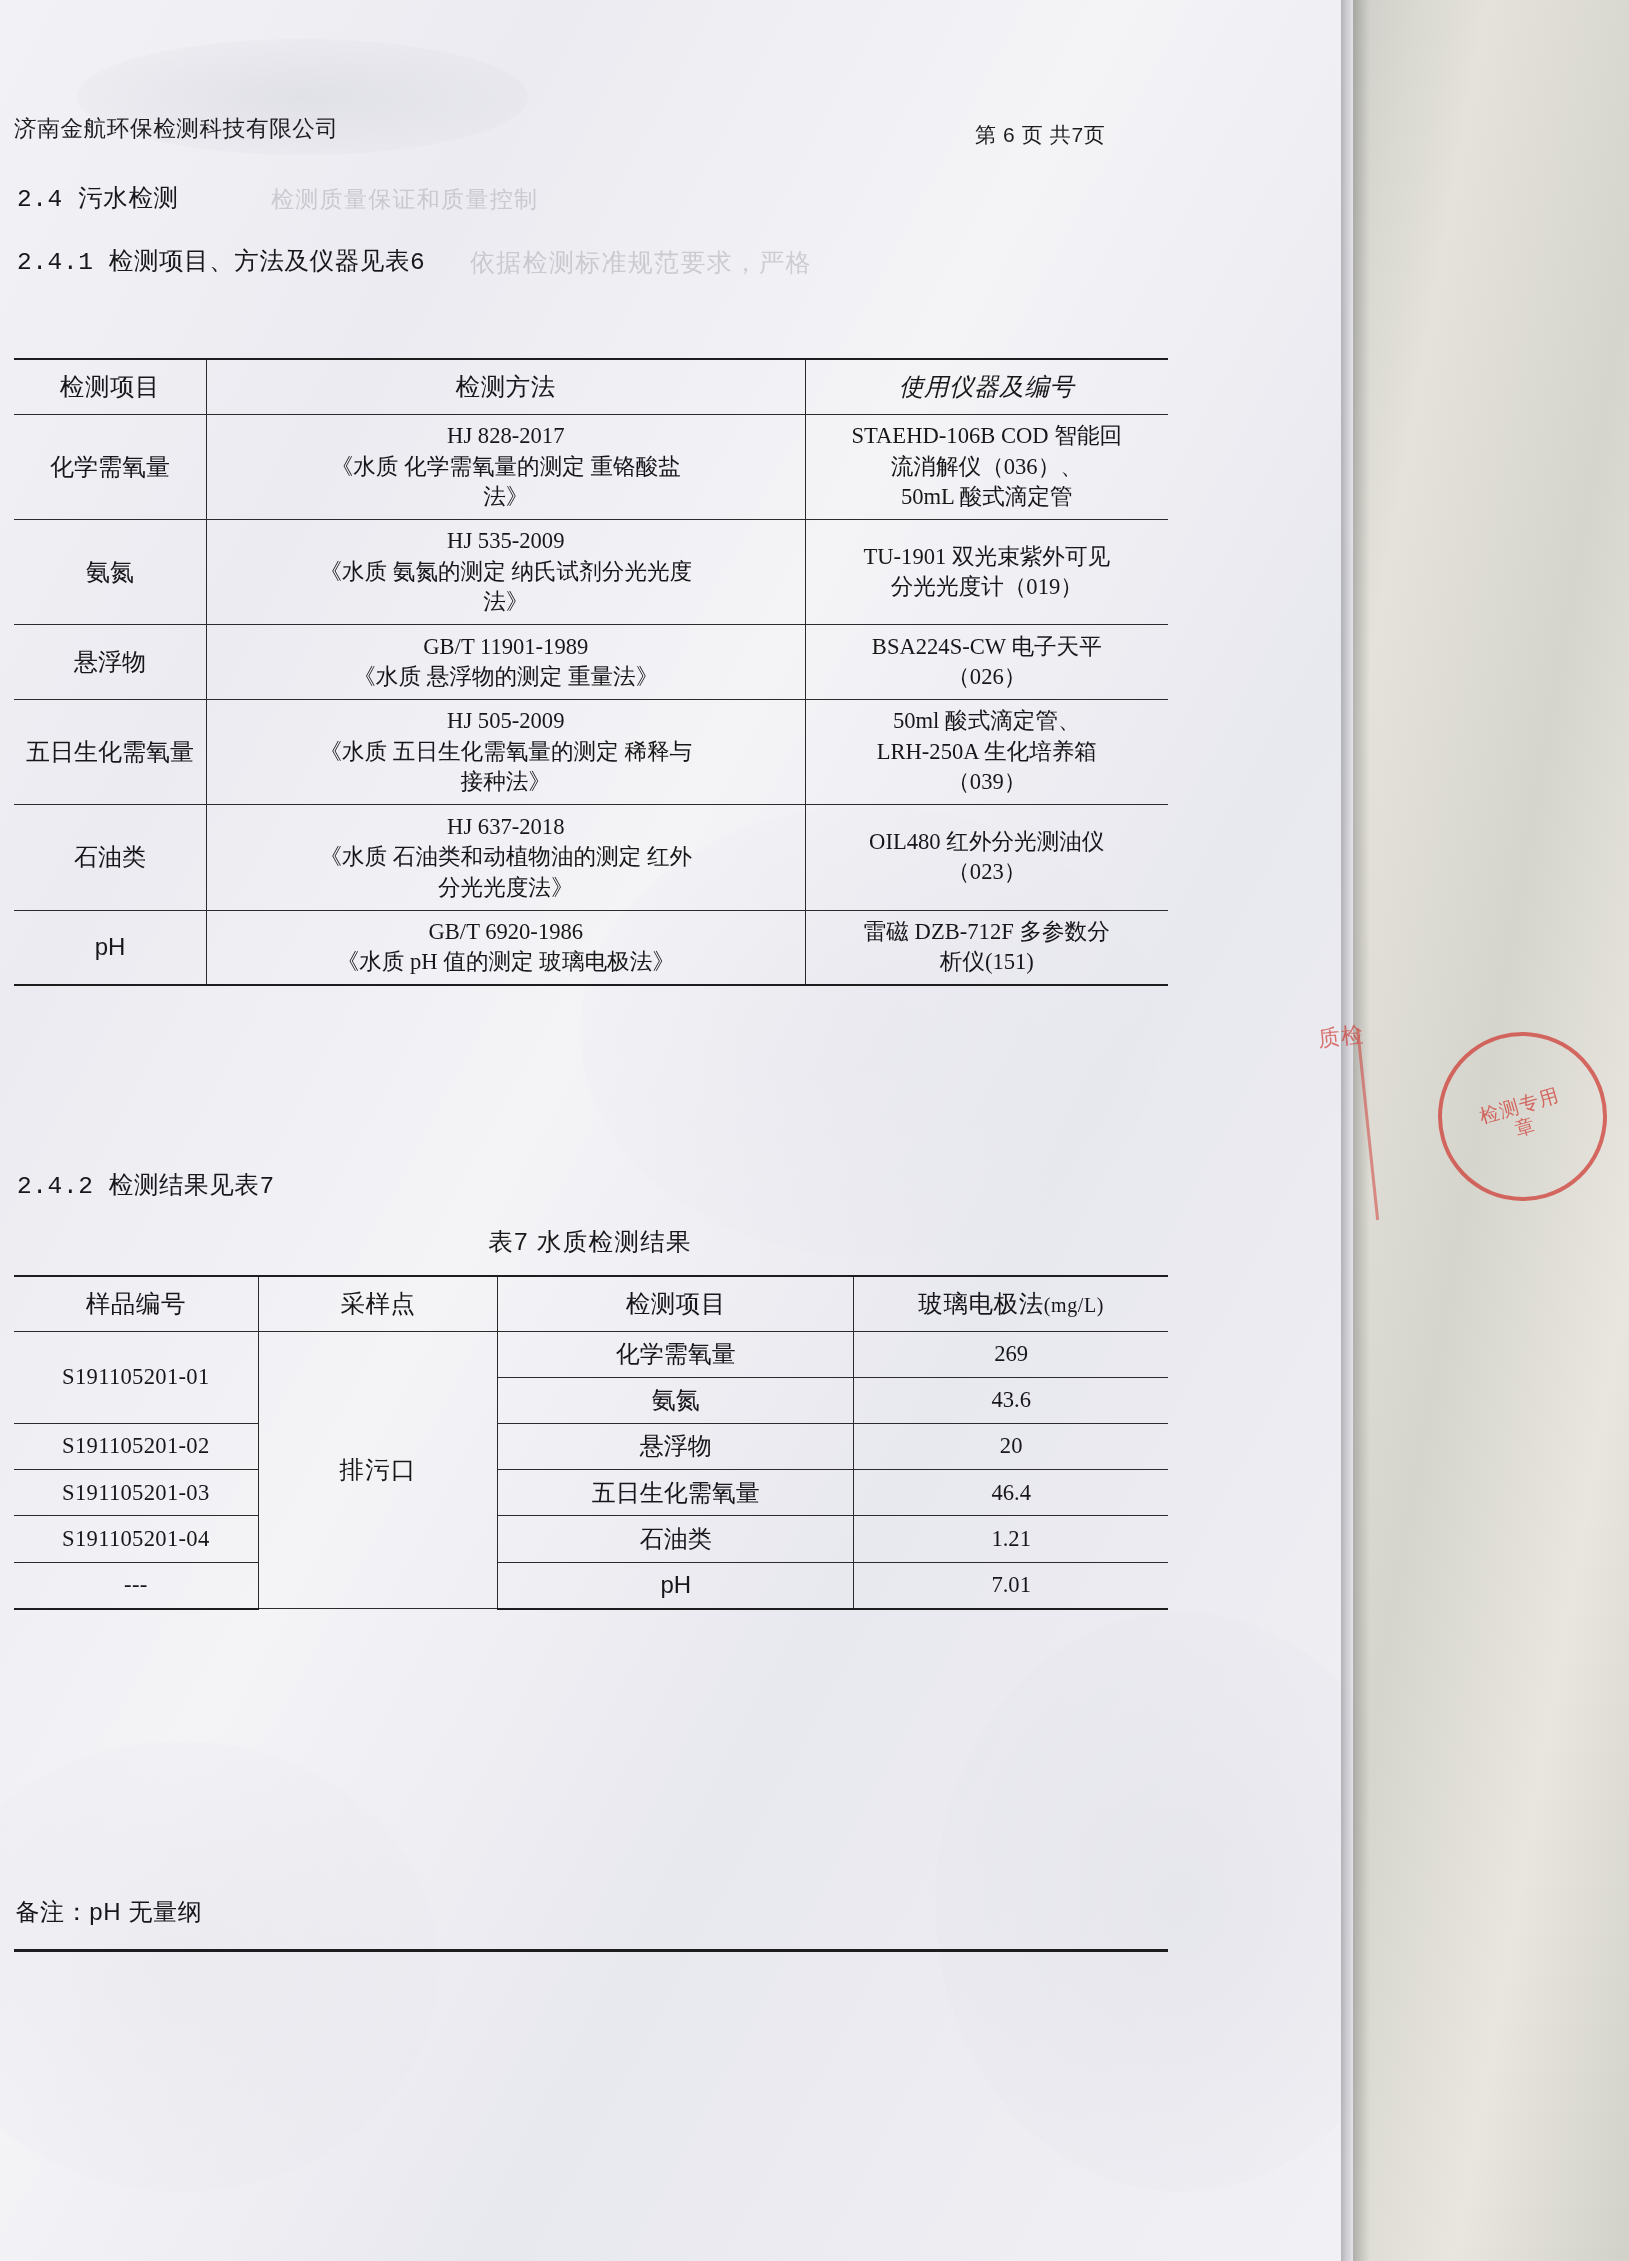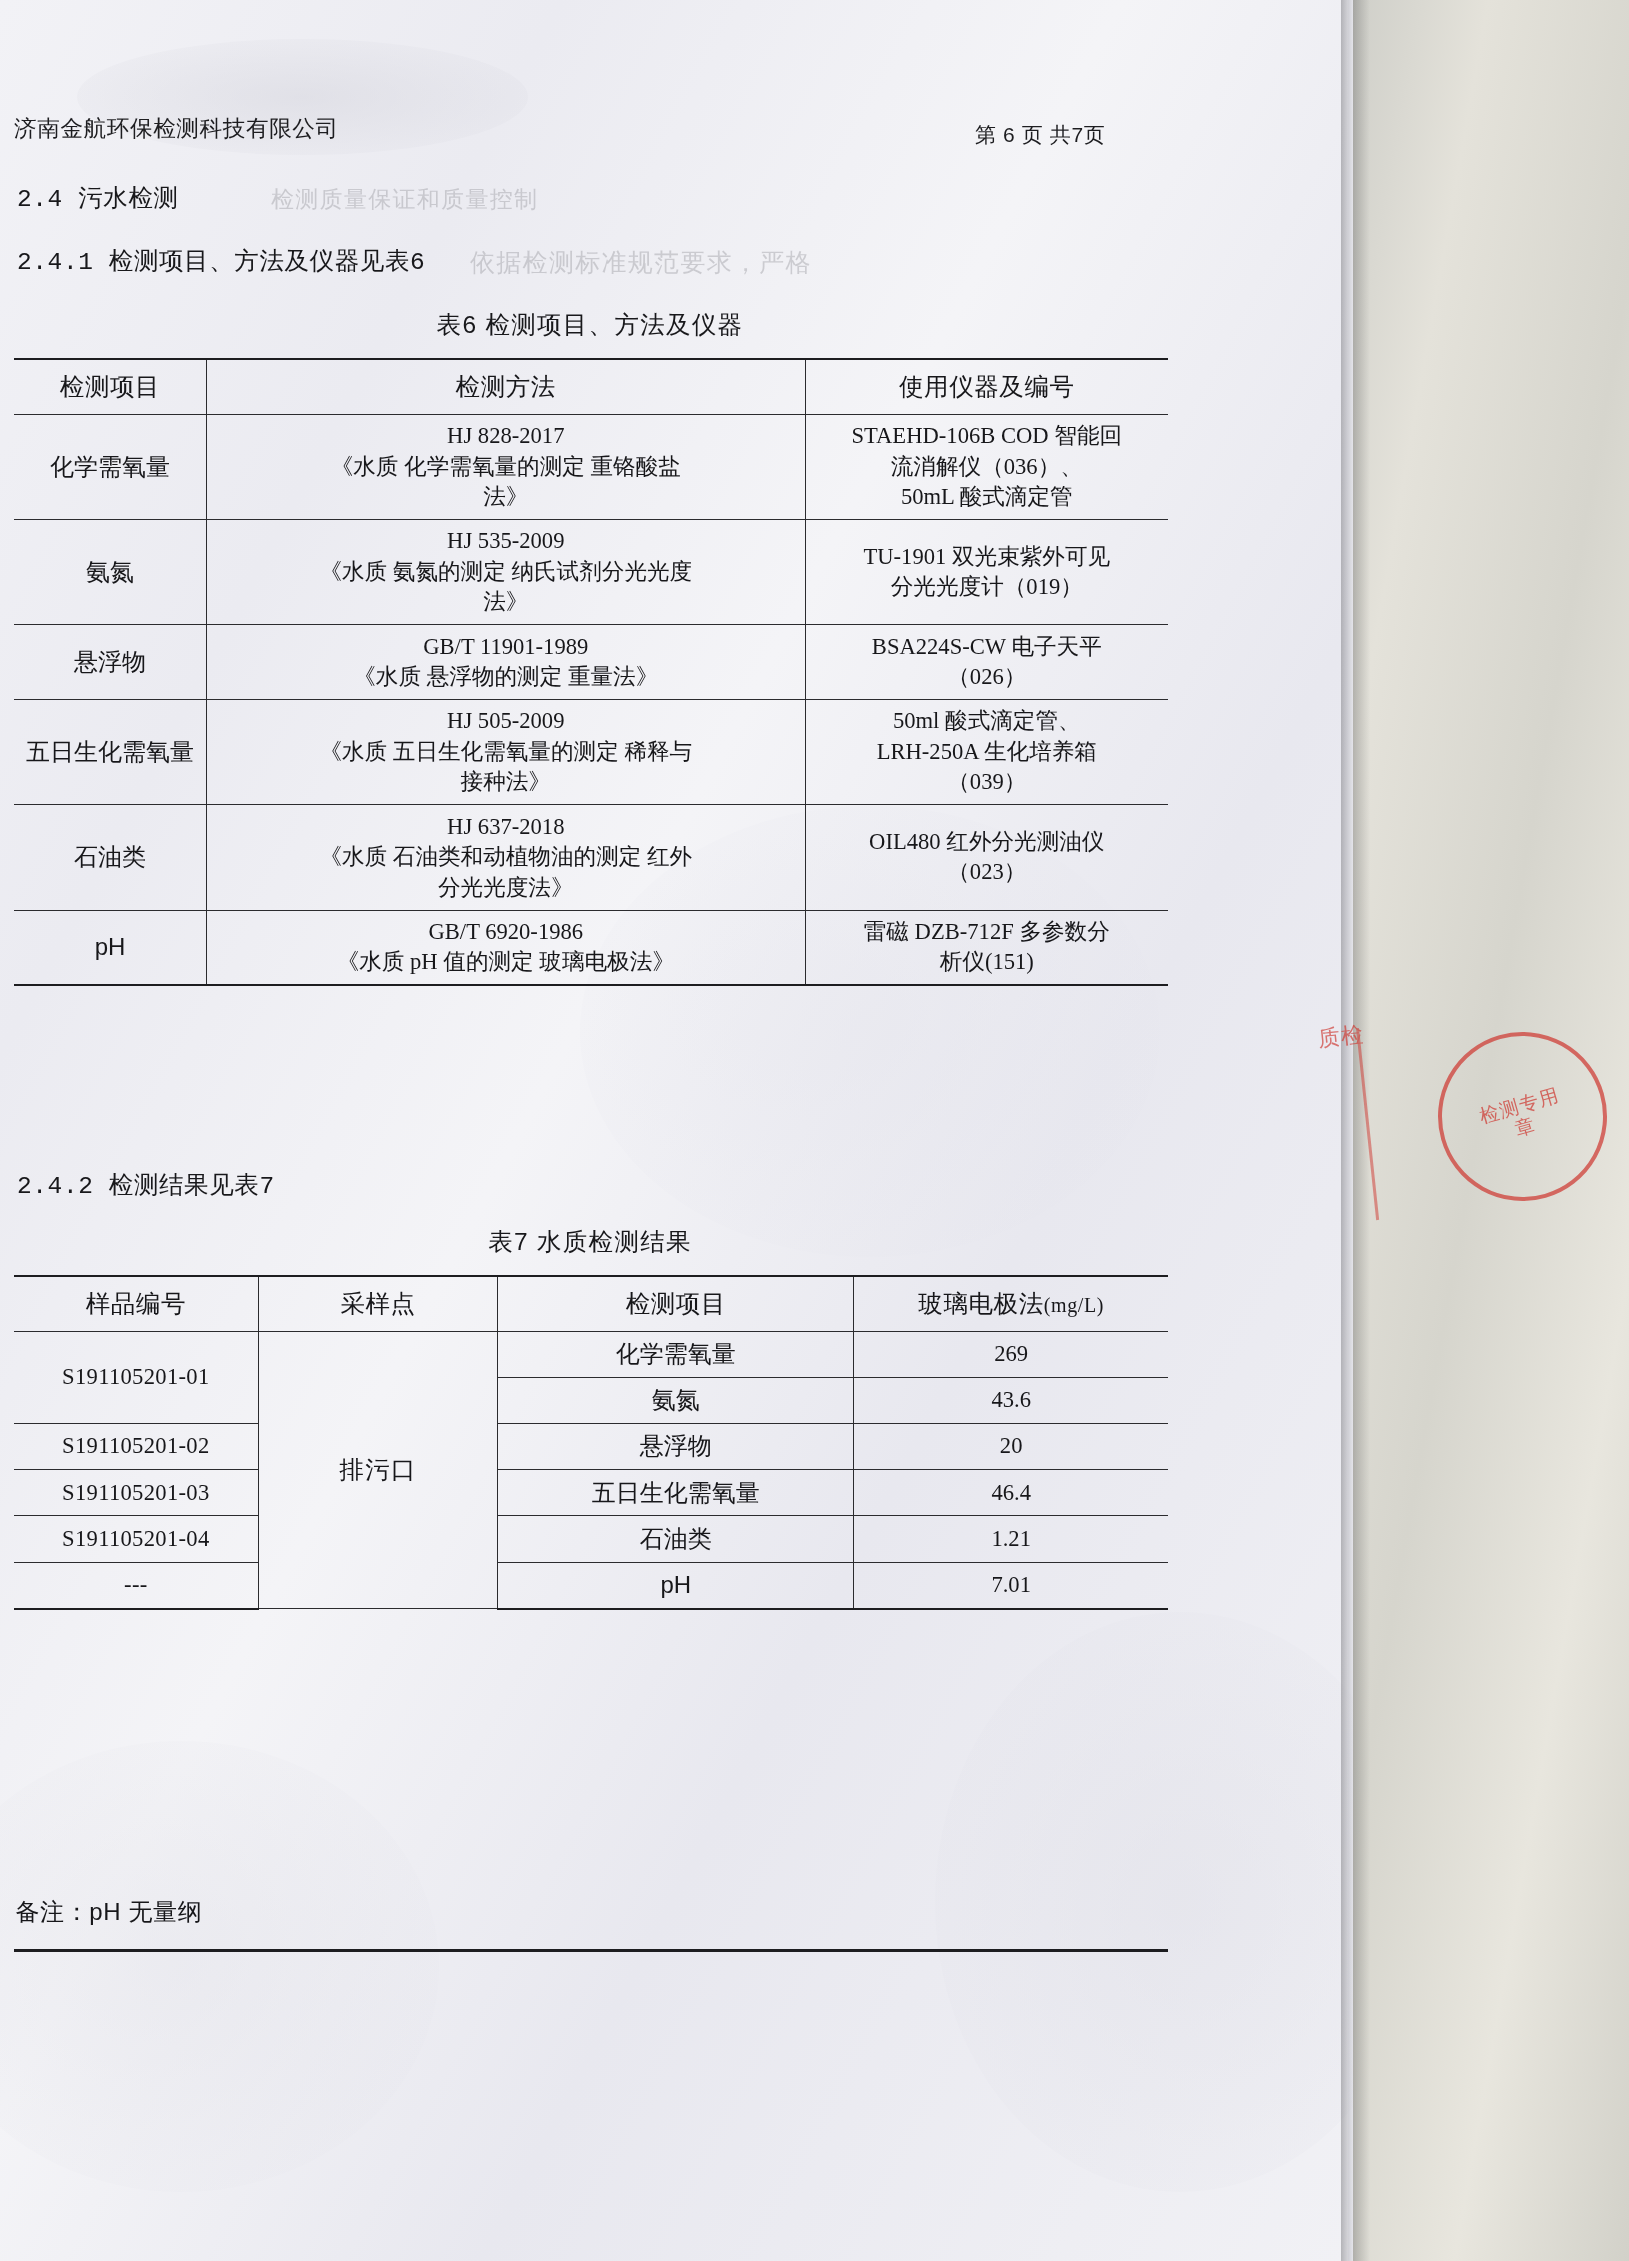--- a/index.html
+++ b/index.html
@@ -133,21 +133,21 @@
   }
 
   
   #table6 {
     left: 14px;
     top: 358px;
     width: 1154px;
   }
   #table6 .c1 { width: 187px; }
   #table6 .c2 { width: 606px; }
-  #table6 .c3 { width: 361px; }
+  #table6 .c3 { width: 361px; font-style: italic; }
   #table6 .item {
     font-family: "Liberation Sans", "DejaVu Sans", sans-serif;
     font-size: 24px;
   }
   #table6 .method, #table6 .instr {
     font-size: 22.6px;
   }
   
   #table6 tr:first-child td { border-top: 2.6px solid #1d1d20; }
   #table6 tr:last-child td { border-bottom: 2.6px solid #1d1d20; }
@@ -277,21 +277,20 @@
   <div class="ghost" style="left:470px; top:246px; font-size:25px;">依据检测标准规范要求，严格</div>
 
   <div class="hdr">
     <span class="company">济南金航环保检测科技有限公司</span>
     <span class="pageno">第 6 页 共7页</span>
   </div>
 
   <div class="sec sec-24">2.4 污水检测</div>
   <div class="sec sec-241">2.4.1 检测项目、方法及仪器见表6</div>
 
-  <div class="tbl-title tbl6-title">表6  检测项目、方法及仪器</div>
 
   <table class="doc" id="table6">
     <tbody>
         <tr class="thead">
       <td class="c1">检测项目</td>
       <td class="c2">检测方法</td>
       <td class="c3">使用仪器及编号</td>
     </tr>
 
     <tr>

